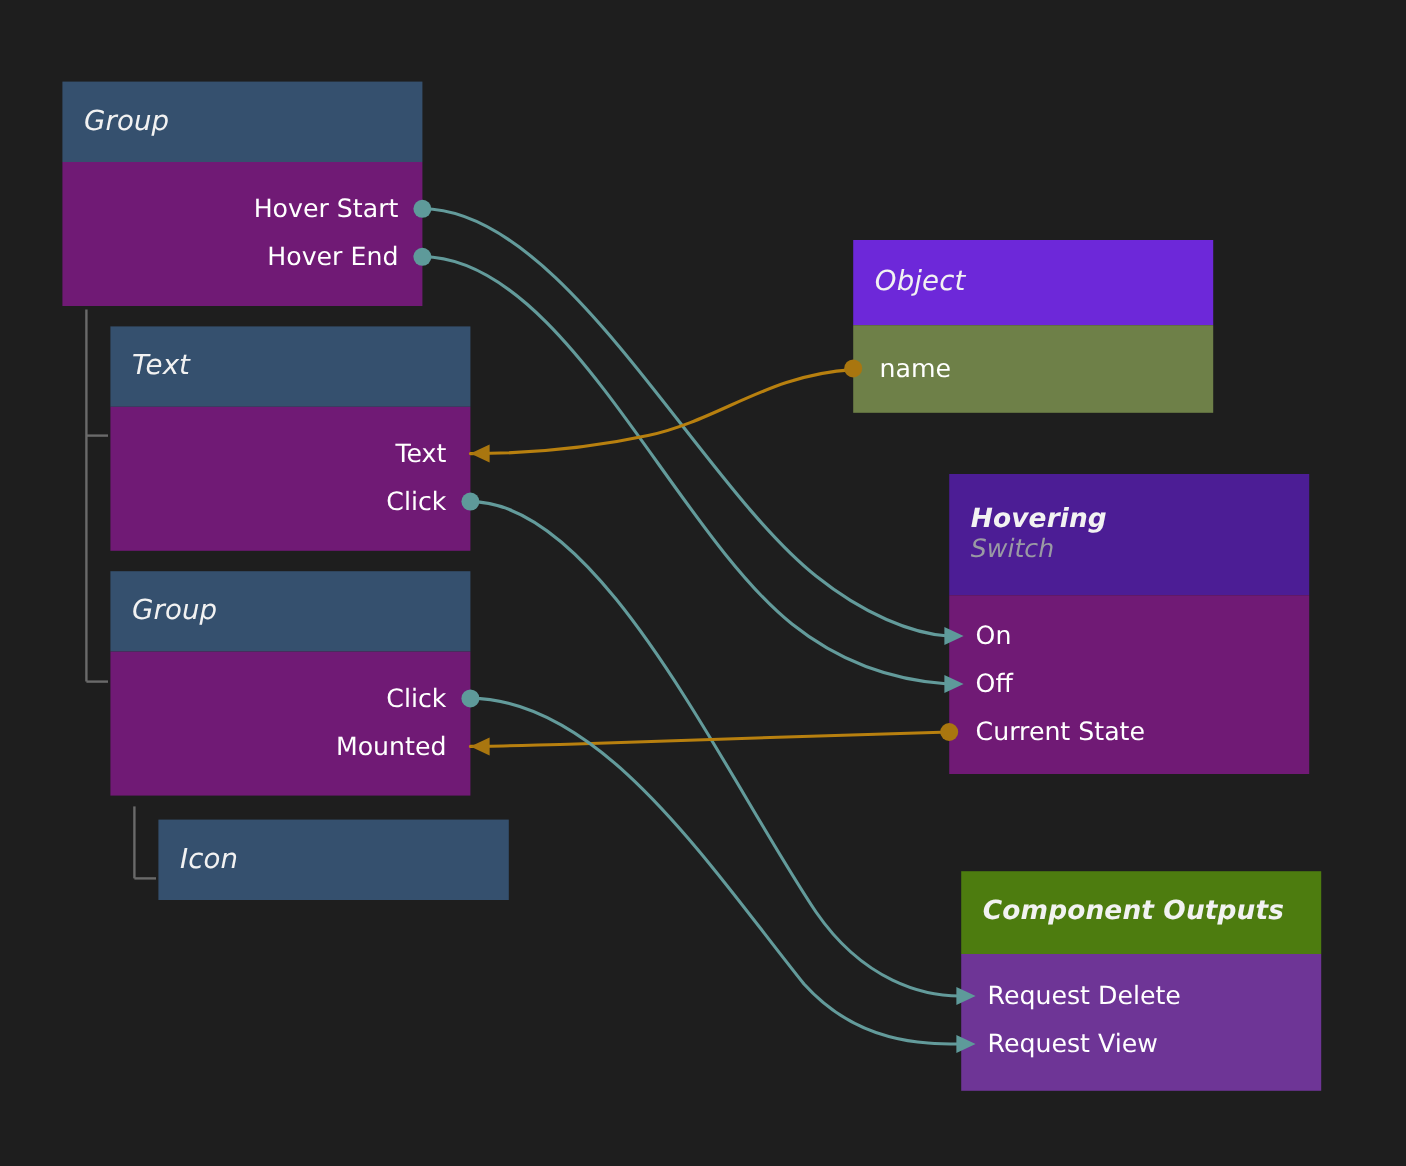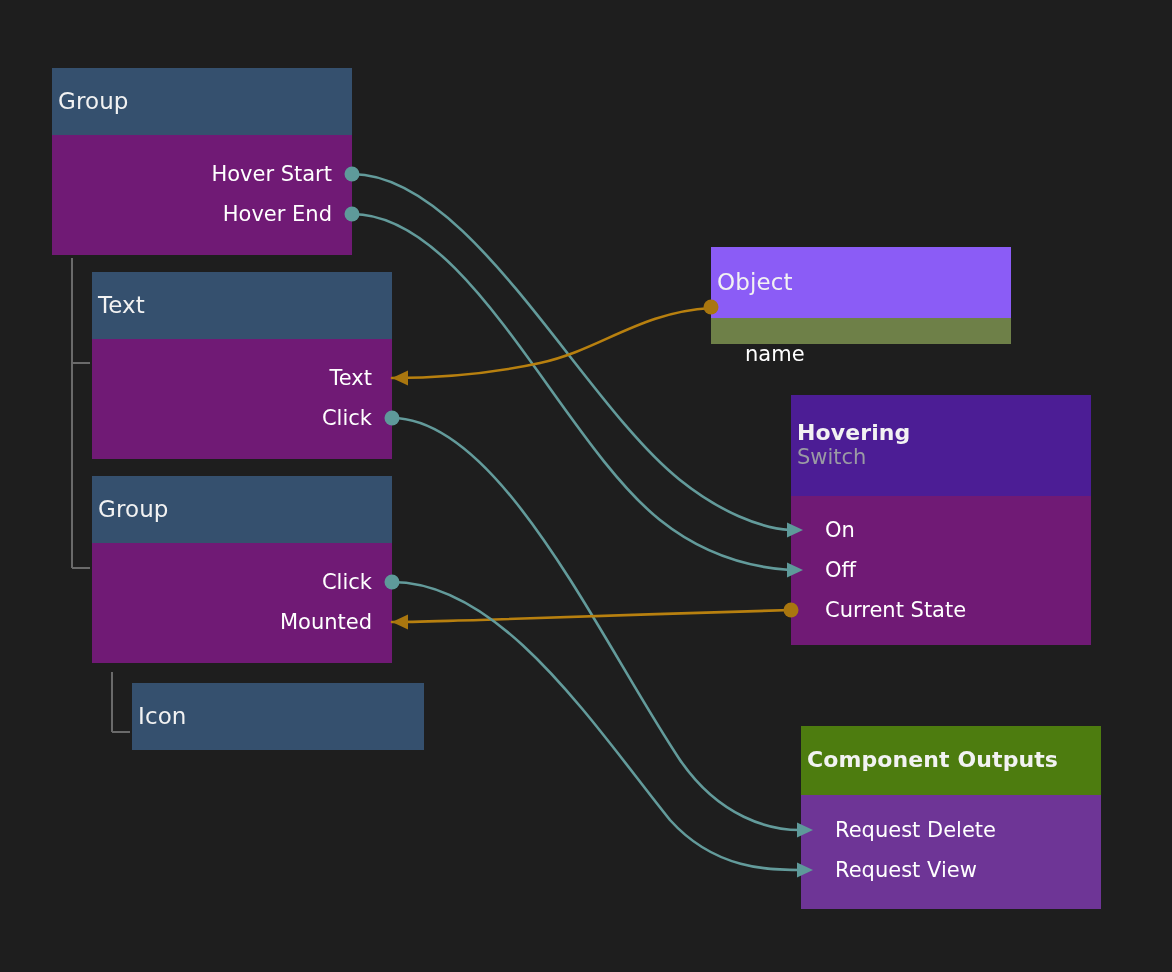--- a/index.html
+++ b/index.html
@@ -34,21 +34,22 @@
   .node {
     position: absolute;
     z-index: 3;
     display: flex;
     flex-direction: column;
   }
   .node-header {
     display: flex;
     flex-direction: column;
     justify-content: center;
-    padding-left: 6px;
+    padding-left: 18px;
+    font-style: italic;
   }
   .node-title {
     color: #f2f2f2;
     font-size: 23px;
     line-height: 1.12;
     letter-spacing: 0.1px;
     white-space: nowrap;
   }
   .node-title.bold { font-weight: bold; font-size: 22px; }
   .node-subtitle {
@@ -62,27 +63,27 @@
     position: relative;
   }
   .port {
     position: absolute;
     color: #ffffff;
     font-size: 21px;
     line-height: 1;
     white-space: nowrap;
   }
   .port.out { right: 20px; text-align: right; }
-  .port.in-left { left: 22px; text-align: left; margin-left: 12px; }
+  .port.in-left { left: 22px; text-align: left; }
 
   
   .n-blue .node-header { background: #35506e; }
   .n-blue .node-body   { background: #701a75; }
   
-  .n-green .node-header { background: #8b5cf6; margin-top: 47px; }
+  .n-green .node-header { background: #6d28d9; }
   .n-green .node-body   { background: #6e8048; }
   
   .n-dark .node-header { background: #4c1d95; }
   .n-dark .node-body   { background: #701a75; }
   
   .n-purple .node-header { background: #4d7c0f; }
   .n-purple .node-body   { background: #6e3596; }
 </style>
 </head>
 <body>

